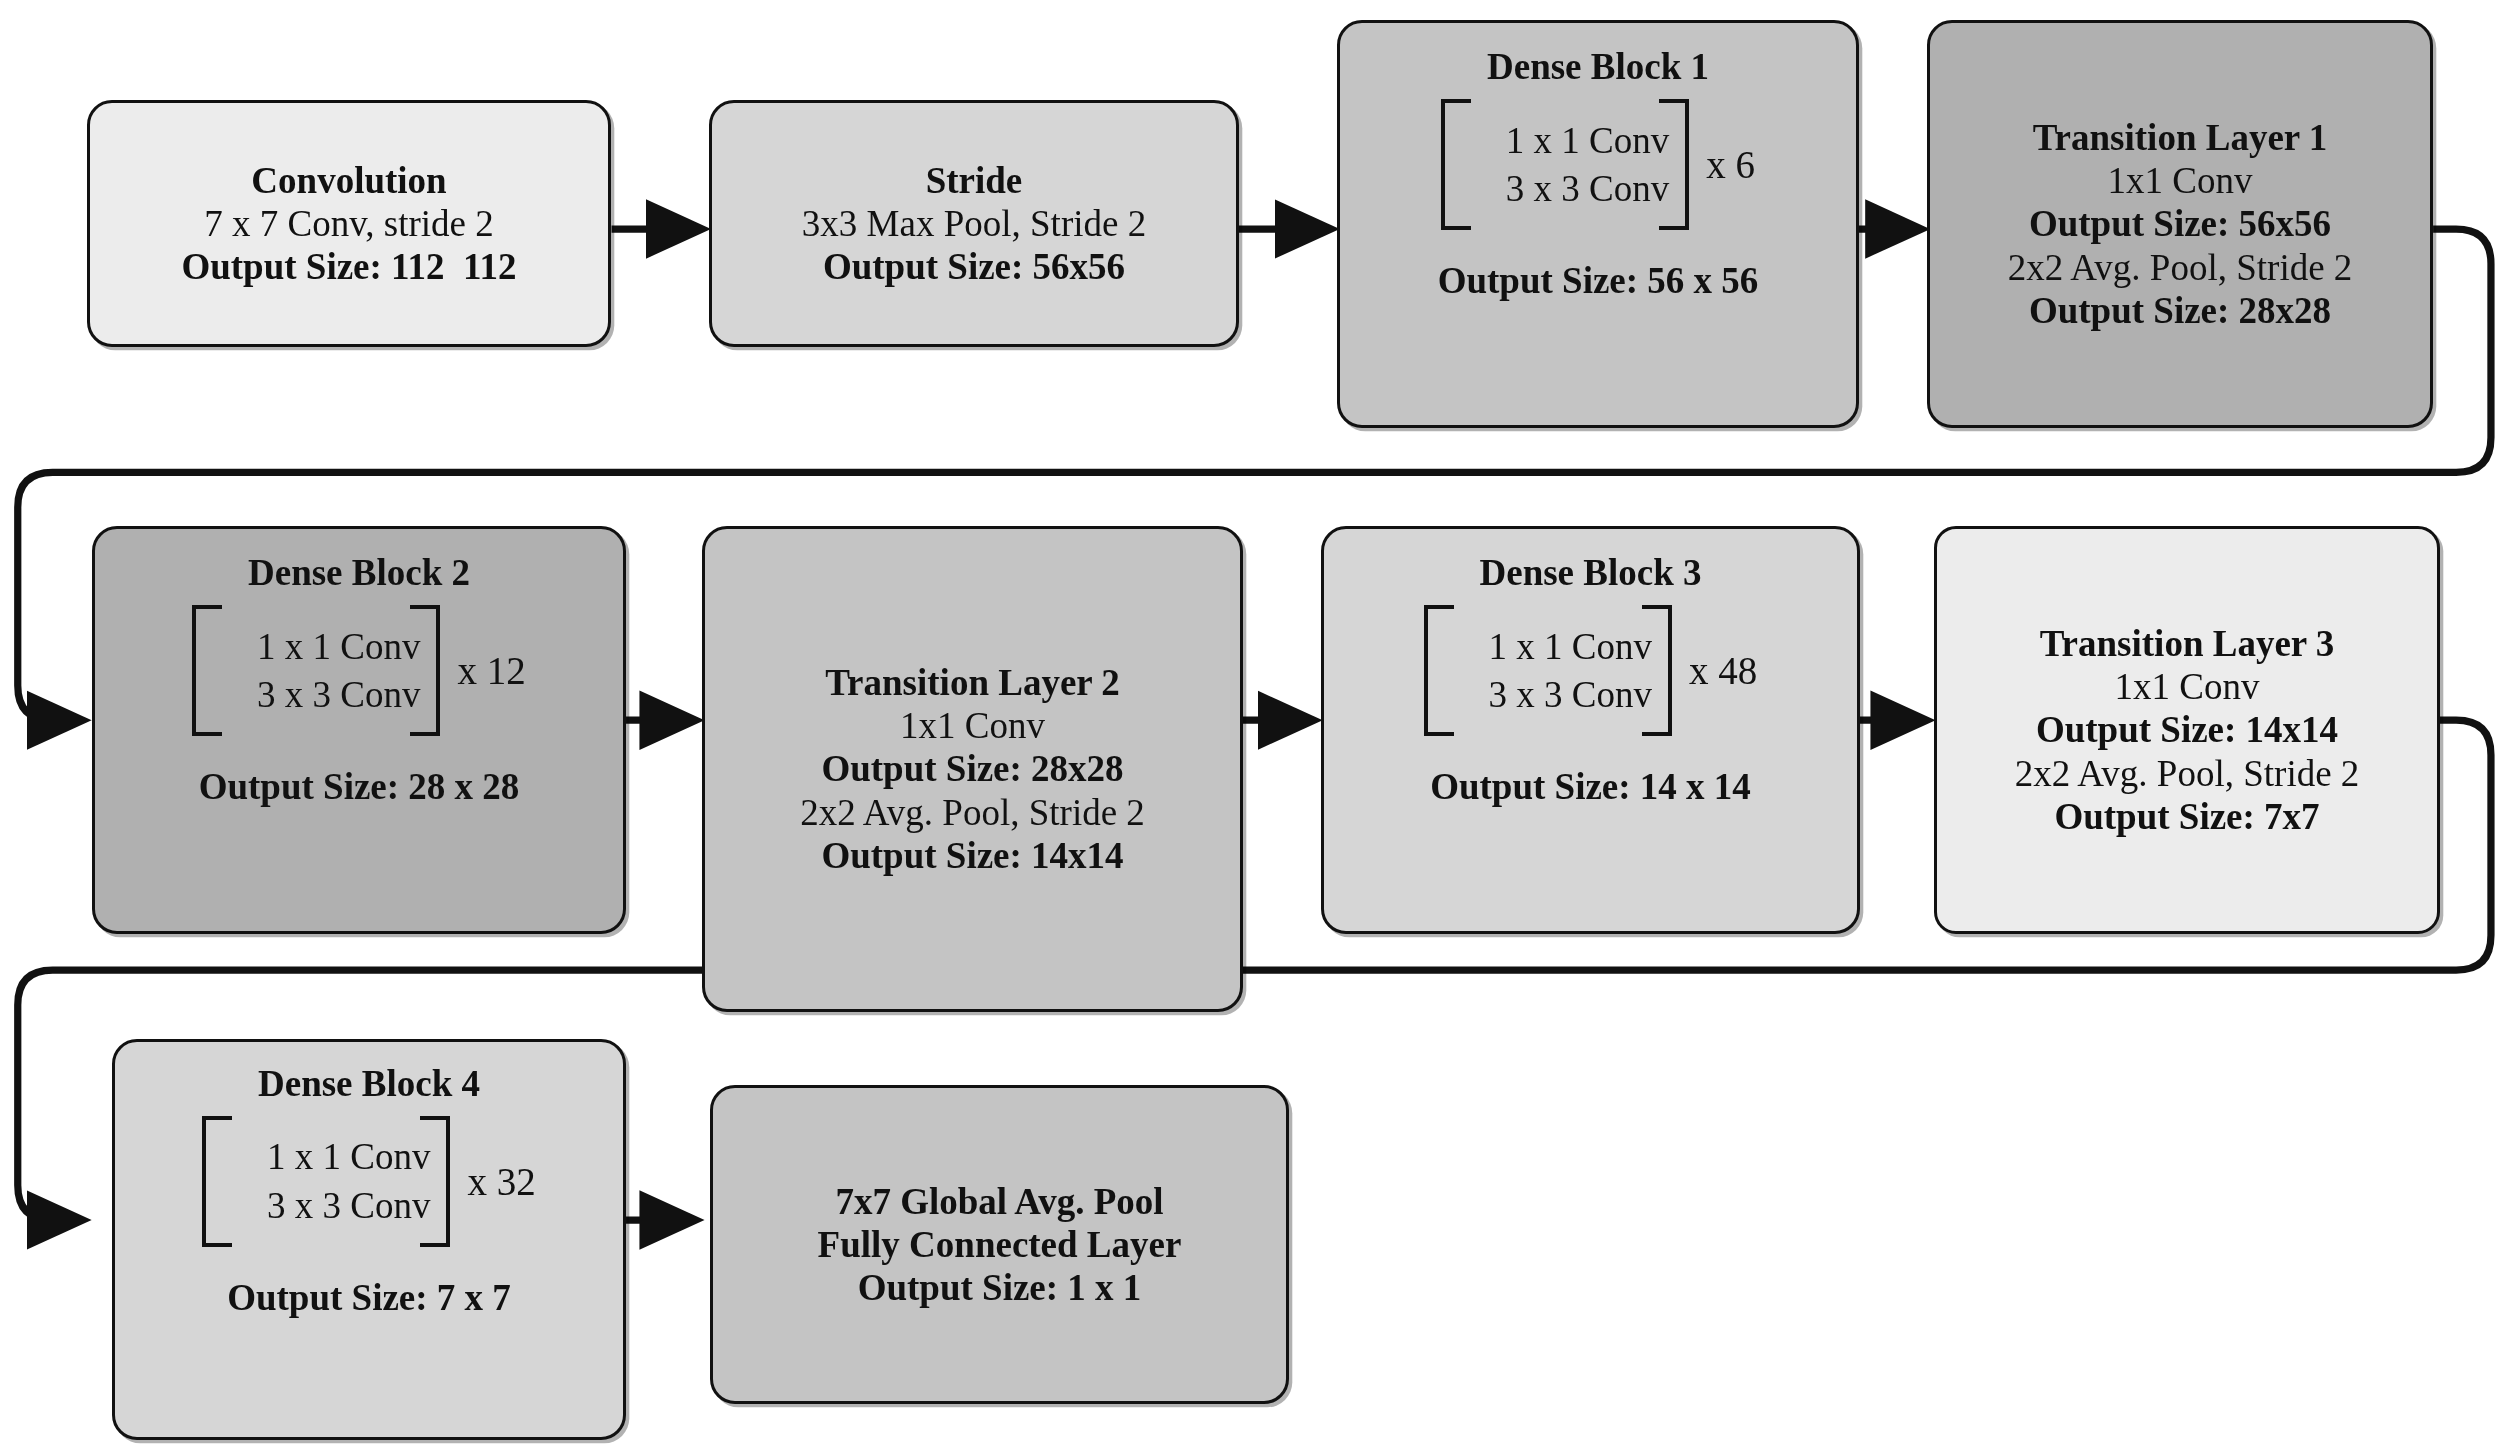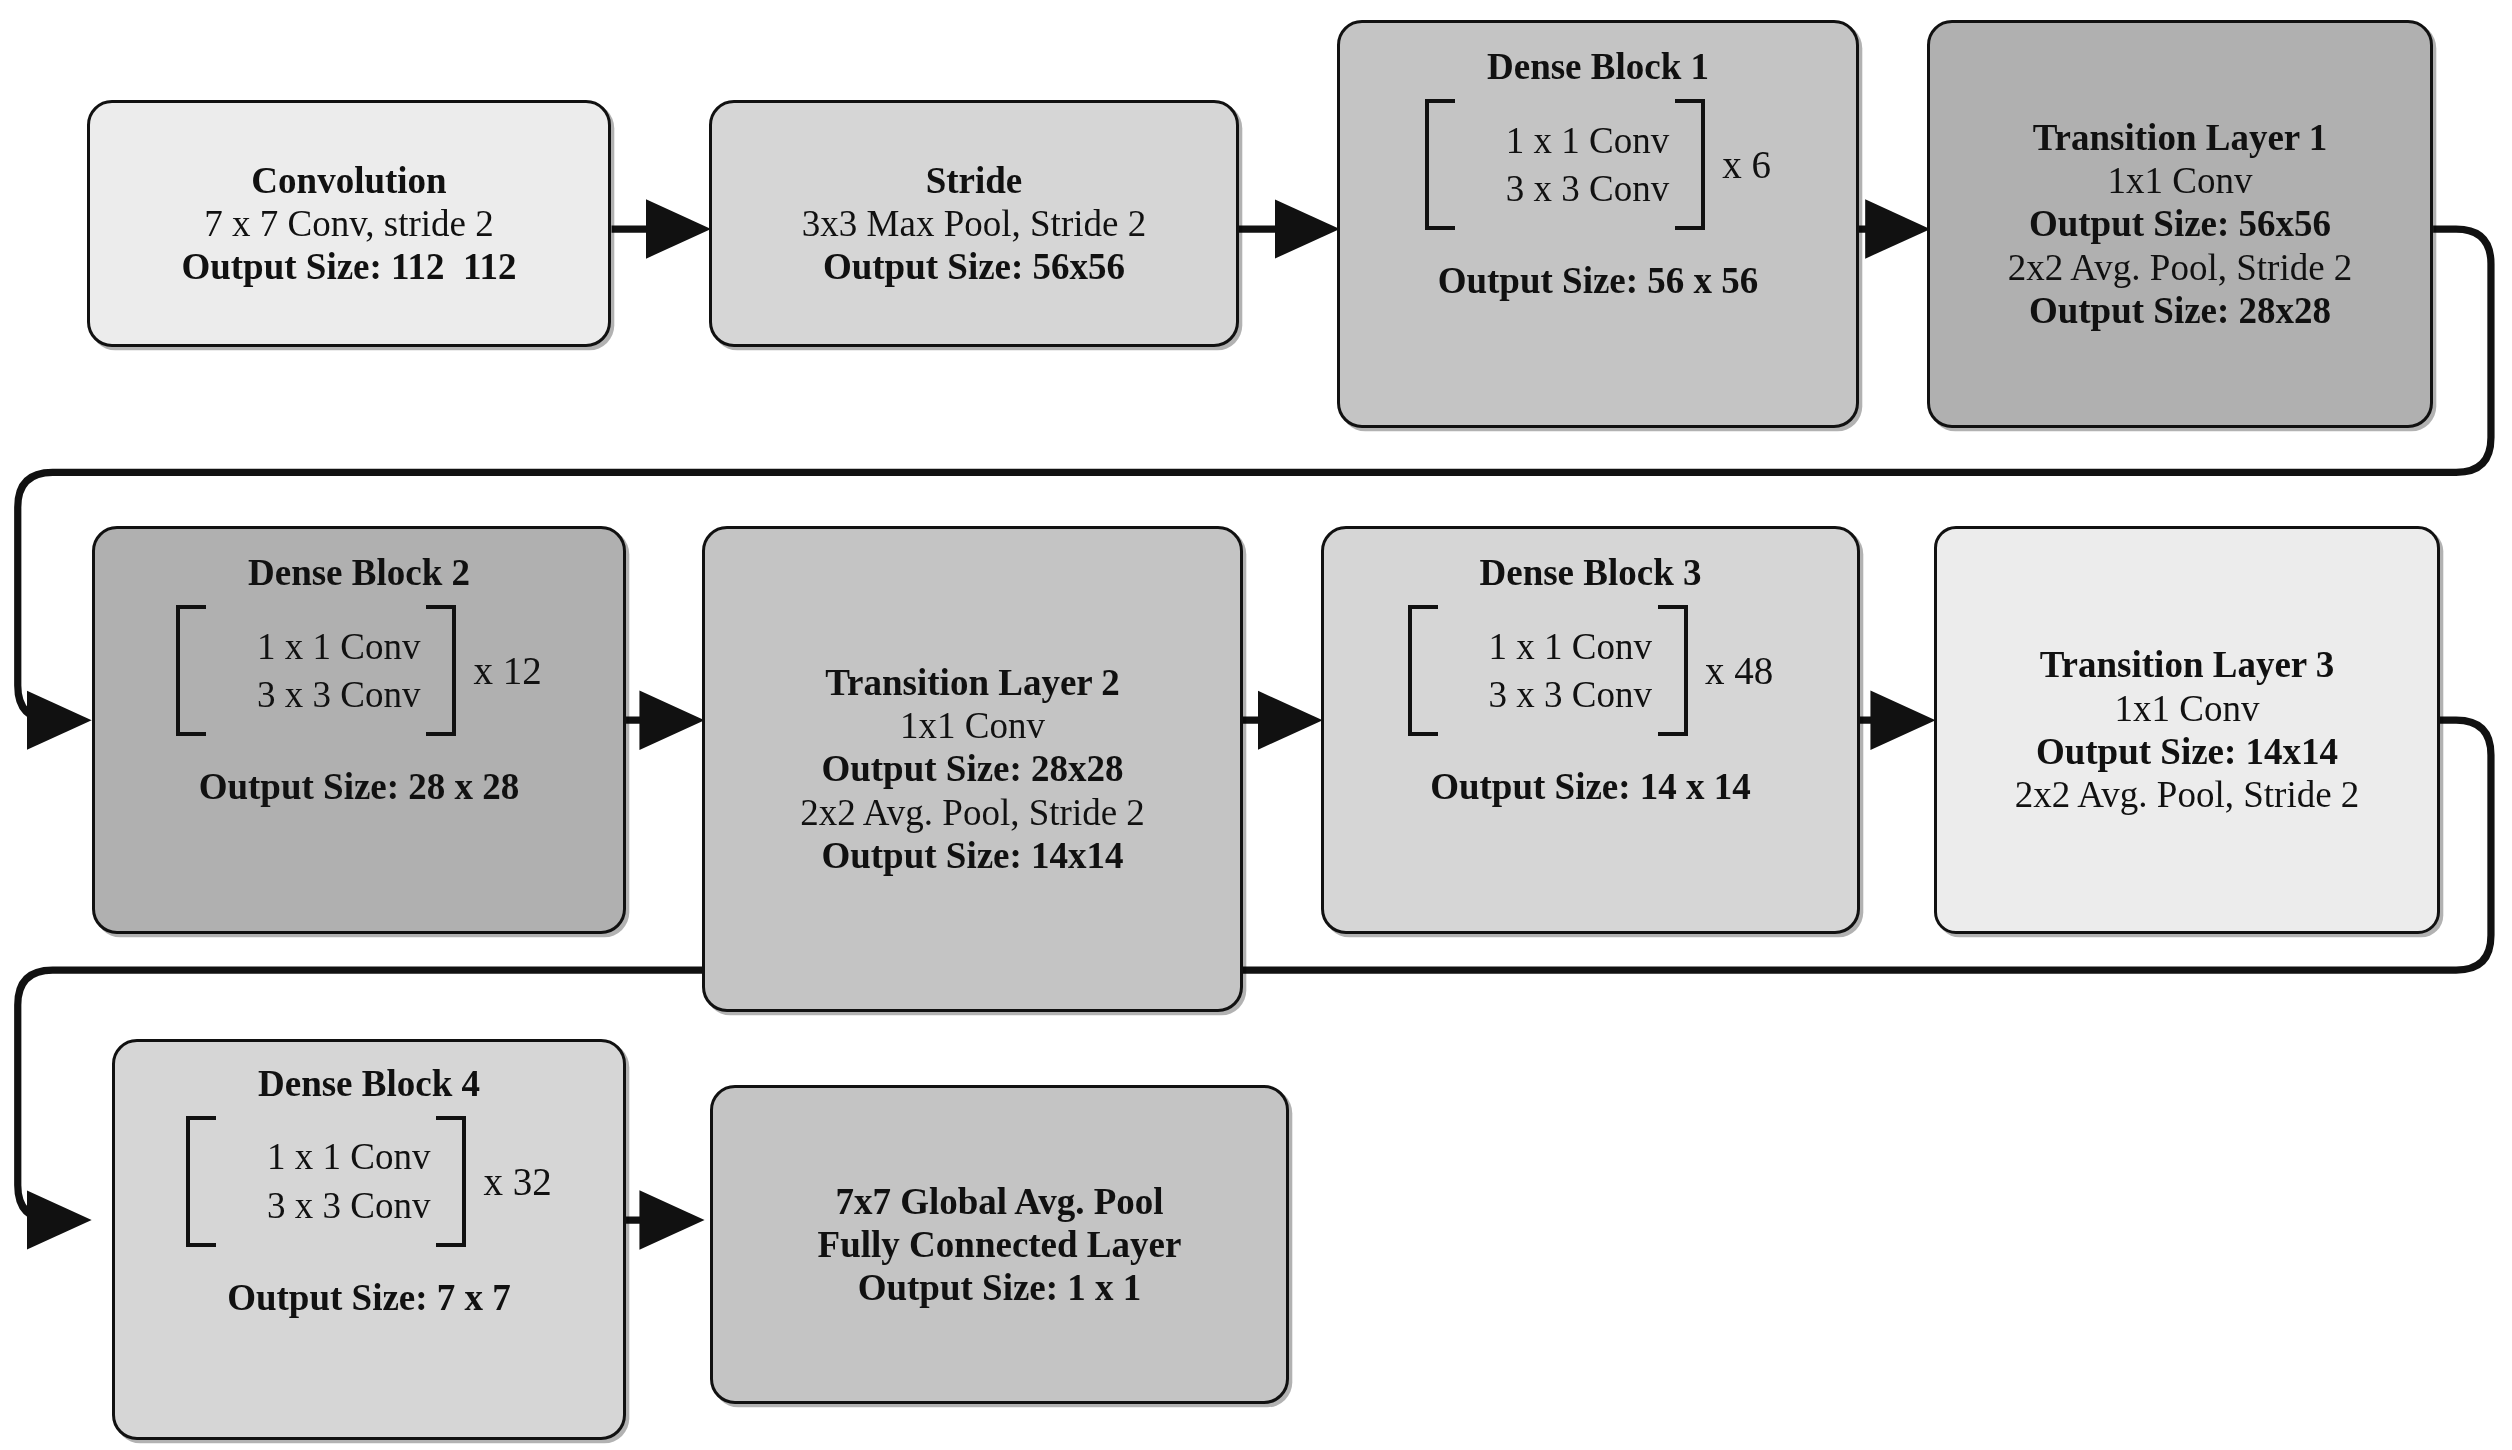--- a/index.html
+++ b/index.html
@@ -42,21 +42,21 @@
     flex-direction:row;
     align-items:center;
     justify-content:center;
     margin:10.5px 0 12px 0;
   }
   .bracket{
     position:relative;
     display:flex;
     flex-direction:column;
     justify-content:center;
-    padding:17px 36px;
+    padding:17px 20px;
     box-sizing:border-box;
   }
   .bracket::before,.bracket::after{
     content:"";
     position:absolute;
     top:0;
     bottom:0;
     width:26px;
     border-top:4.6px solid #111111;
     border-bottom:4.6px solid #111111;
@@ -167,20 +167,21 @@
     </div>
     <div class="spacer"></div>
     <span class="line b">Output Size: 14 x 14</span>
   </div>
 
   <div class="node" style="left:1934px; top:526px; width:506px; height:408px; background:#ececec;border-radius:22px;">
     <span class="line t">Transition Layer 3</span>
     <span class="line">1x1 Conv</span>
     <span class="line b">Output Size: 14x14</span>
     <span class="line">2x2 Avg. Pool, Stride 2</span>
+    <span class="line b">Output Size: 7x7</span>
   </div>
 
   <div class="node" style="left:112px; top:1039px; width:514px; height:401px; background:#d6d6d6; justify-content:flex-start; padding-top:20px;">
     <span class="line t">Dense Block 4</span>
     <div class="repeat">
       <div class="bracket">
         <span class="line">1 x 1 Conv</span>
         <span class="line">3 x 3 Conv</span>
       </div>
       <span class="mult">x 32</span>

